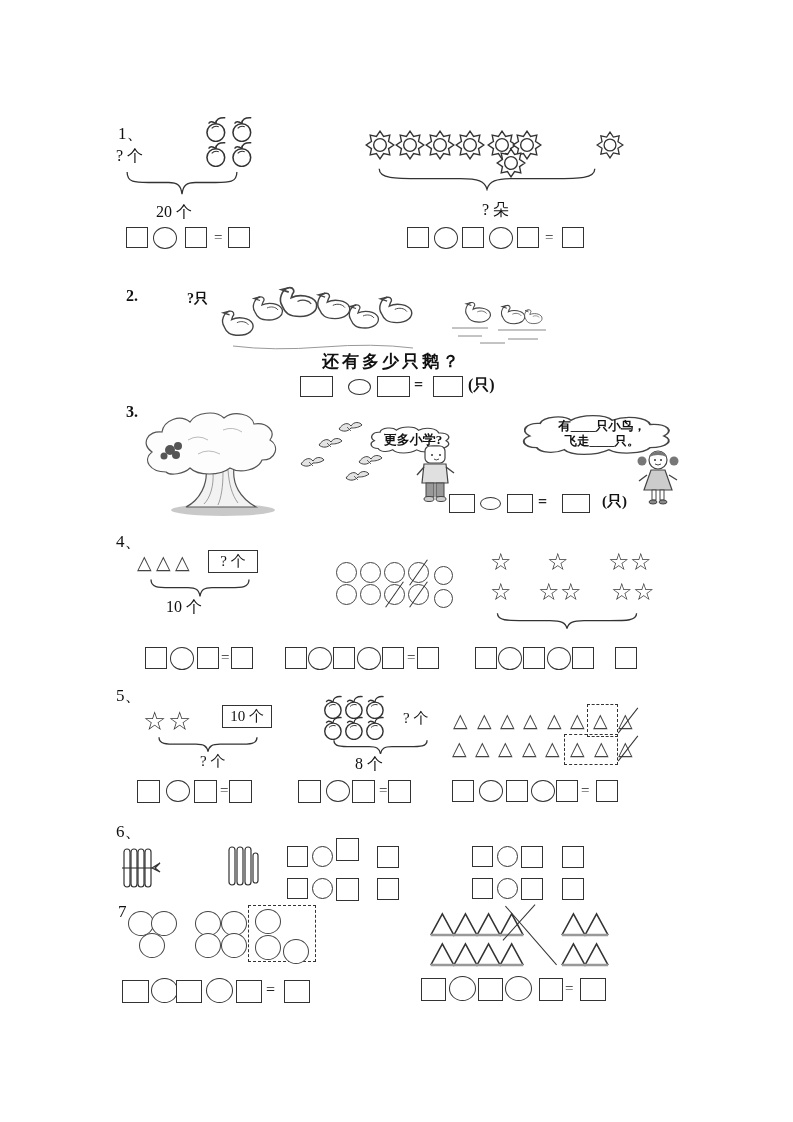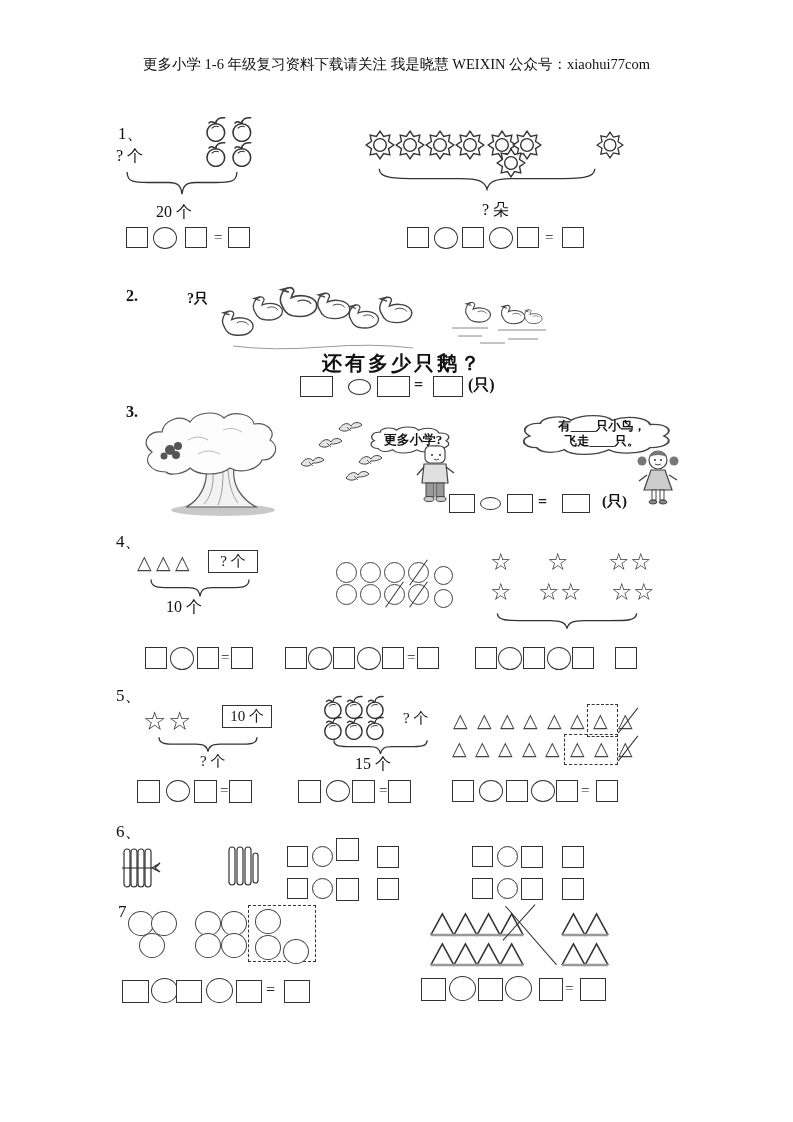--- a/index.html
+++ b/index.html
@@ -51,21 +51,20 @@
         <path d="M18,14 C22,12 27,13 29,16" fill="none" stroke-width="0.9"></path>
       </g>
       <g id="bird-g" fill="#e4e4e4" stroke="#444" stroke-width="1">
         <path d="M1,9 C5,3 10,2 13,6 C16,1 22,2 24,5 C20,8 16,8 13,8 C10,12 4,12 1,9 Z"></path>
         <path d="M9,7 L13,11" stroke-width="0.8" fill="none"></path>
       </g>
       <path id="cloud-g" d="M12,32 C4,32 2,24 8,21 C2,16 6,8 14,9 C16,2 28,1 32,6 C38,0 52,0 56,6 C64,1 76,3 78,10 C88,9 92,16 86,21 C92,25 88,32 78,32 C74,38 60,39 54,34 C46,40 32,40 28,34 C22,38 14,37 12,32 Z"></path>
     </defs>
   </svg>
 
-  <div class="lbl" style="left:0;right:0;top:56px;text-align:center;font-size:14.5px">更多小学 1-6 年级复习资料下载请关注  我是晓慧 WEIXIN 公众号：xiaohui77com</div>
 
   <div class="lbl" style="left:118px;top:124px;font-size:17px">1、</div>
   <div class="lbl" style="left:116px;top:147px;font-size:16px">? 个</div>
 
   <span class="sketch" style="left:205px;top:116px;width:24px;height:26px">
       <svg viewBox="0 0 20 22">
         <use href="#cherry-g"></use>
       </svg>
     </span>
   <span class="sketch" style="left:231px;top:116px;width:24px;height:26px">
@@ -170,21 +169,21 @@
 
   <span class="sketch" style="left:450px;top:292px;width:100px;height:55px">
     <svg viewBox="0 0 100 55">
       <use href="#goose-g" transform="translate(12,8) scale(0.85)"></use>
       <use href="#goose-g" transform="translate(48,11) scale(0.8)"></use>
       <use href="#goose-g" transform="translate(72,16) scale(0.6)"></use>
       <path d="M2,36 H38 M48,38 H96 M8,44 H32 M58,47 H88 M30,51 H55" stroke="#888" stroke-width="1" fill="none"></path>
     </svg>
   </span>
 
-  <div class="lbl bold" style="left:322px;top:352px;font-size:20px;letter-spacing:3px">还有多少只鹅？</div>
+  <div class="lbl bold" style="left:322px;top:352px;font-size:17px;letter-spacing:3px">还有多少只鹅？</div>
 
   <span class="ebox" style="left:300px;top:376px;width:33px"></span>
   <span class="eoval" style="left:348px;top:379px;width:23px;height:16px"></span>
   <span class="ebox" style="left:377px;top:376px;width:33px"></span>
   <span class="eeq bold" style="left:414px;top:377px;font-size:16px">=</span>
   <span class="ebox" style="left:433px;top:376px;width:30px"></span>
   <div class="lbl bold" style="left:468px;top:376px;font-size:16px">(只)</div>
 
   <div class="lbl bold" style="left:126px;top:403px;font-size:16px">3.</div>
 
@@ -383,21 +382,21 @@
       <svg viewBox="0 0 20 22">
         <use href="#cherry-g"></use>
       </svg>
     </span>
   <div class="lbl" style="left:403px;top:710px;font-size:15px">? 个</div>
   <span class="brace" style="left:333px;top:739px;width:95px;height:16px">
       <svg viewBox="0 0 100 27" preserveAspectRatio="none">
         <use href="#brace-p"></use>
       </svg>
     </span>
-  <div class="lbl" style="left:355px;top:755px;font-size:16px">15 个</div>
+  <div class="lbl" style="left:355px;top:755px;font-size:16px">8 个</div>
 
   <span class="tri" style="left:453px;top:711px">△</span>
   <span class="tri" style="left:477px;top:711px">△</span>
   <span class="tri" style="left:500px;top:711px">△</span>
   <span class="tri" style="left:523px;top:711px">△</span>
   <span class="tri" style="left:547px;top:711px">△</span>
   <span class="tri" style="left:570px;top:711px">△</span>
   <span class="tri" style="left:593px;top:711px">△</span>
   <span class="tri xed" style="left:618px;top:711px">△</span>
   <span class="tri" style="left:452px;top:739px">△</span>

